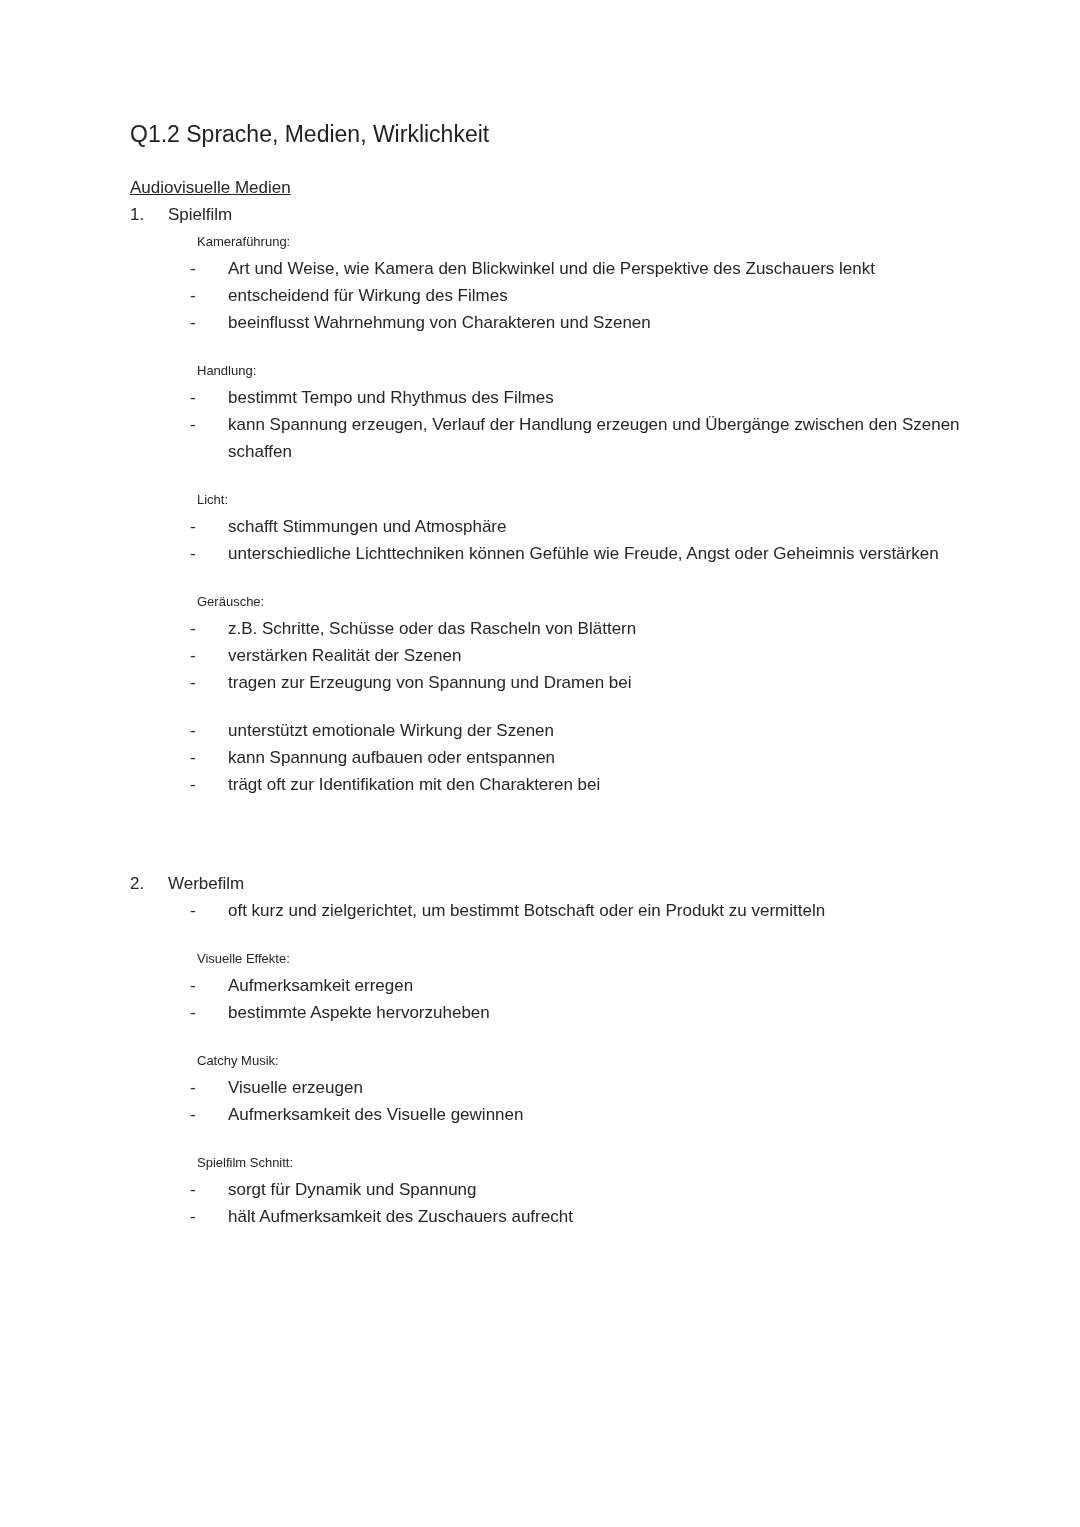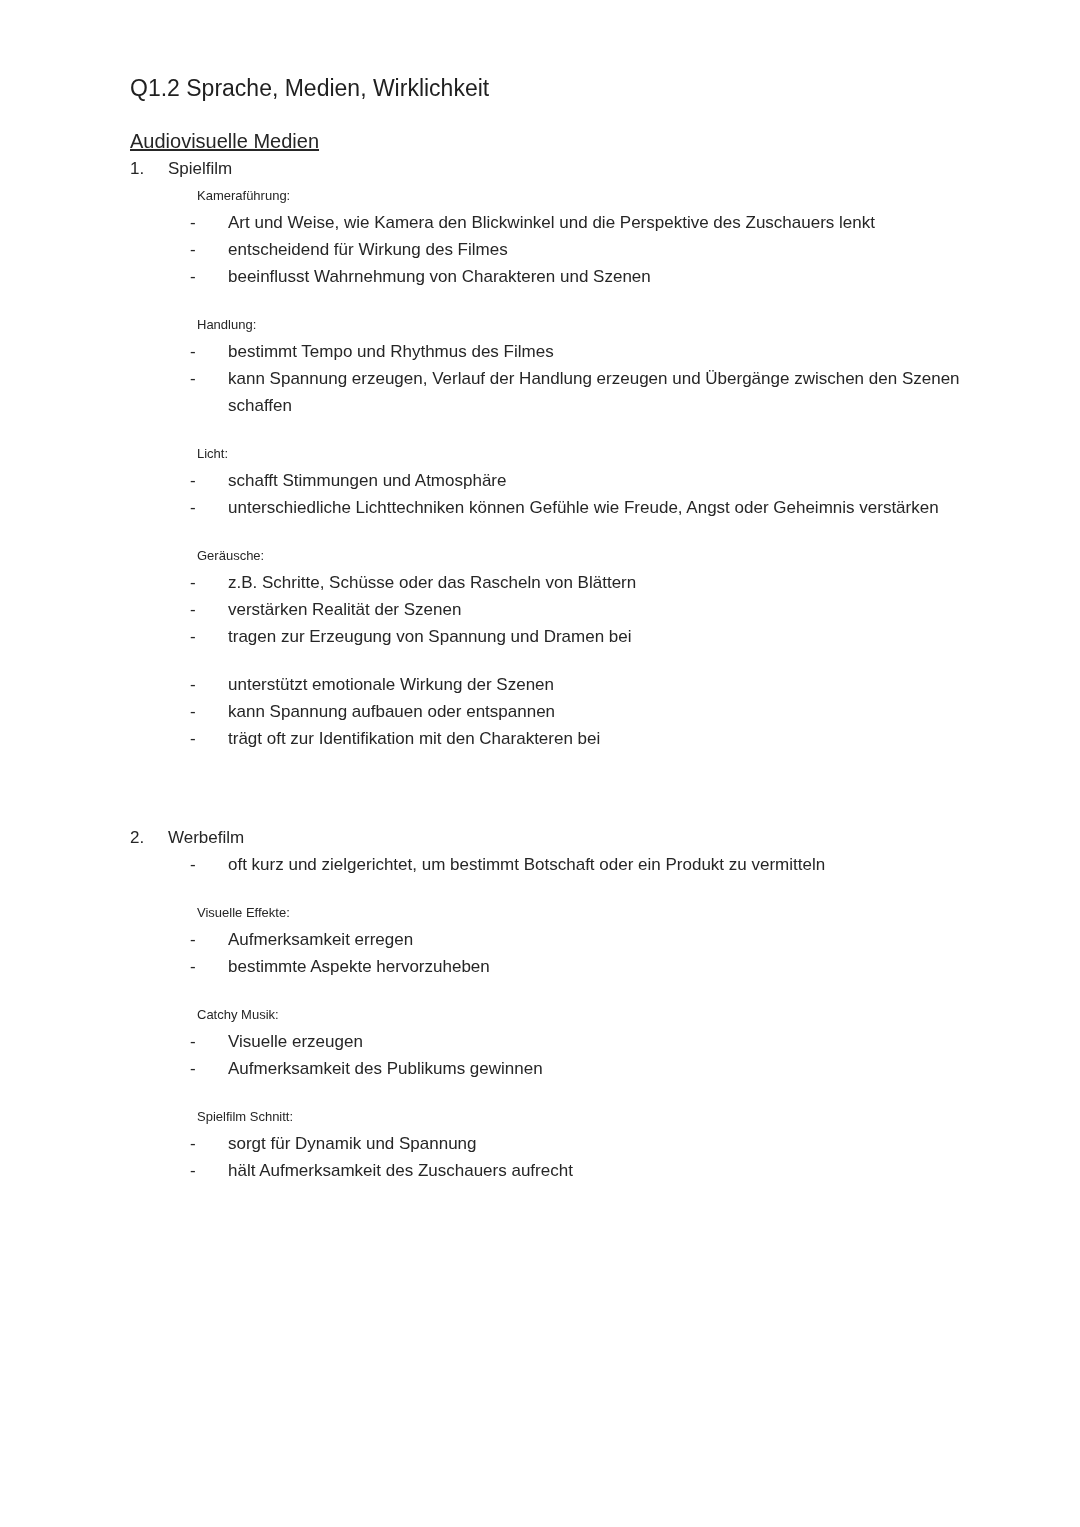--- a/index.html
+++ b/index.html
@@ -8,32 +8,32 @@
     background: #ffffff;
   }
   .page {
     position: relative;
     width: 1080px;
     height: 1527px;
     box-sizing: border-box;
     background: #ffffff;
     font-family: "Liberation Sans", sans-serif;
     color: #262626;
-    padding: 74px 95px 60px 130px;
+    padding: 120px 95px 60px 130px;
     overflow: hidden;
   }
   .doc-title {
     font-size: 23px;
     font-weight: 400;
     color: #1f1f1f;
     margin: 0 0 24px 0;
     line-height: 1.3;
   }
   .doc-subheading {
-    font-size: 20px;
+    font-size: 17px;
     line-height: 27px;
     text-decoration: underline;
     margin: 0;
   }
   .sections {
     margin: 0;
     padding: 0;
     list-style: none;
   }
   .section + .section {
@@ -213,21 +213,21 @@
   <div class="group">
     <div class="group-heading">Catchy Musik:</div>
     <div class="group-items">
   <div class="bullet">
     <span class="bullet-dash">-</span>
     <span class="bullet-text">Visuelle erzeugen</span>
   </div>
 
   <div class="bullet">
     <span class="bullet-dash">-</span>
-    <span class="bullet-text">Aufmerksamkeit des Publikums gewinnen</span>
+    <span class="bullet-text">Aufmerksamkeit des Visuelle gewinnen</span>
   </div>
 </div>
   </div>
 
   <div class="group">
     <div class="group-heading">Spielfilm Schnitt:</div>
     <div class="group-items">
   <div class="bullet">
     <span class="bullet-dash">-</span>
     <span class="bullet-text">sorgt für Dynamik und Spannung</span>

